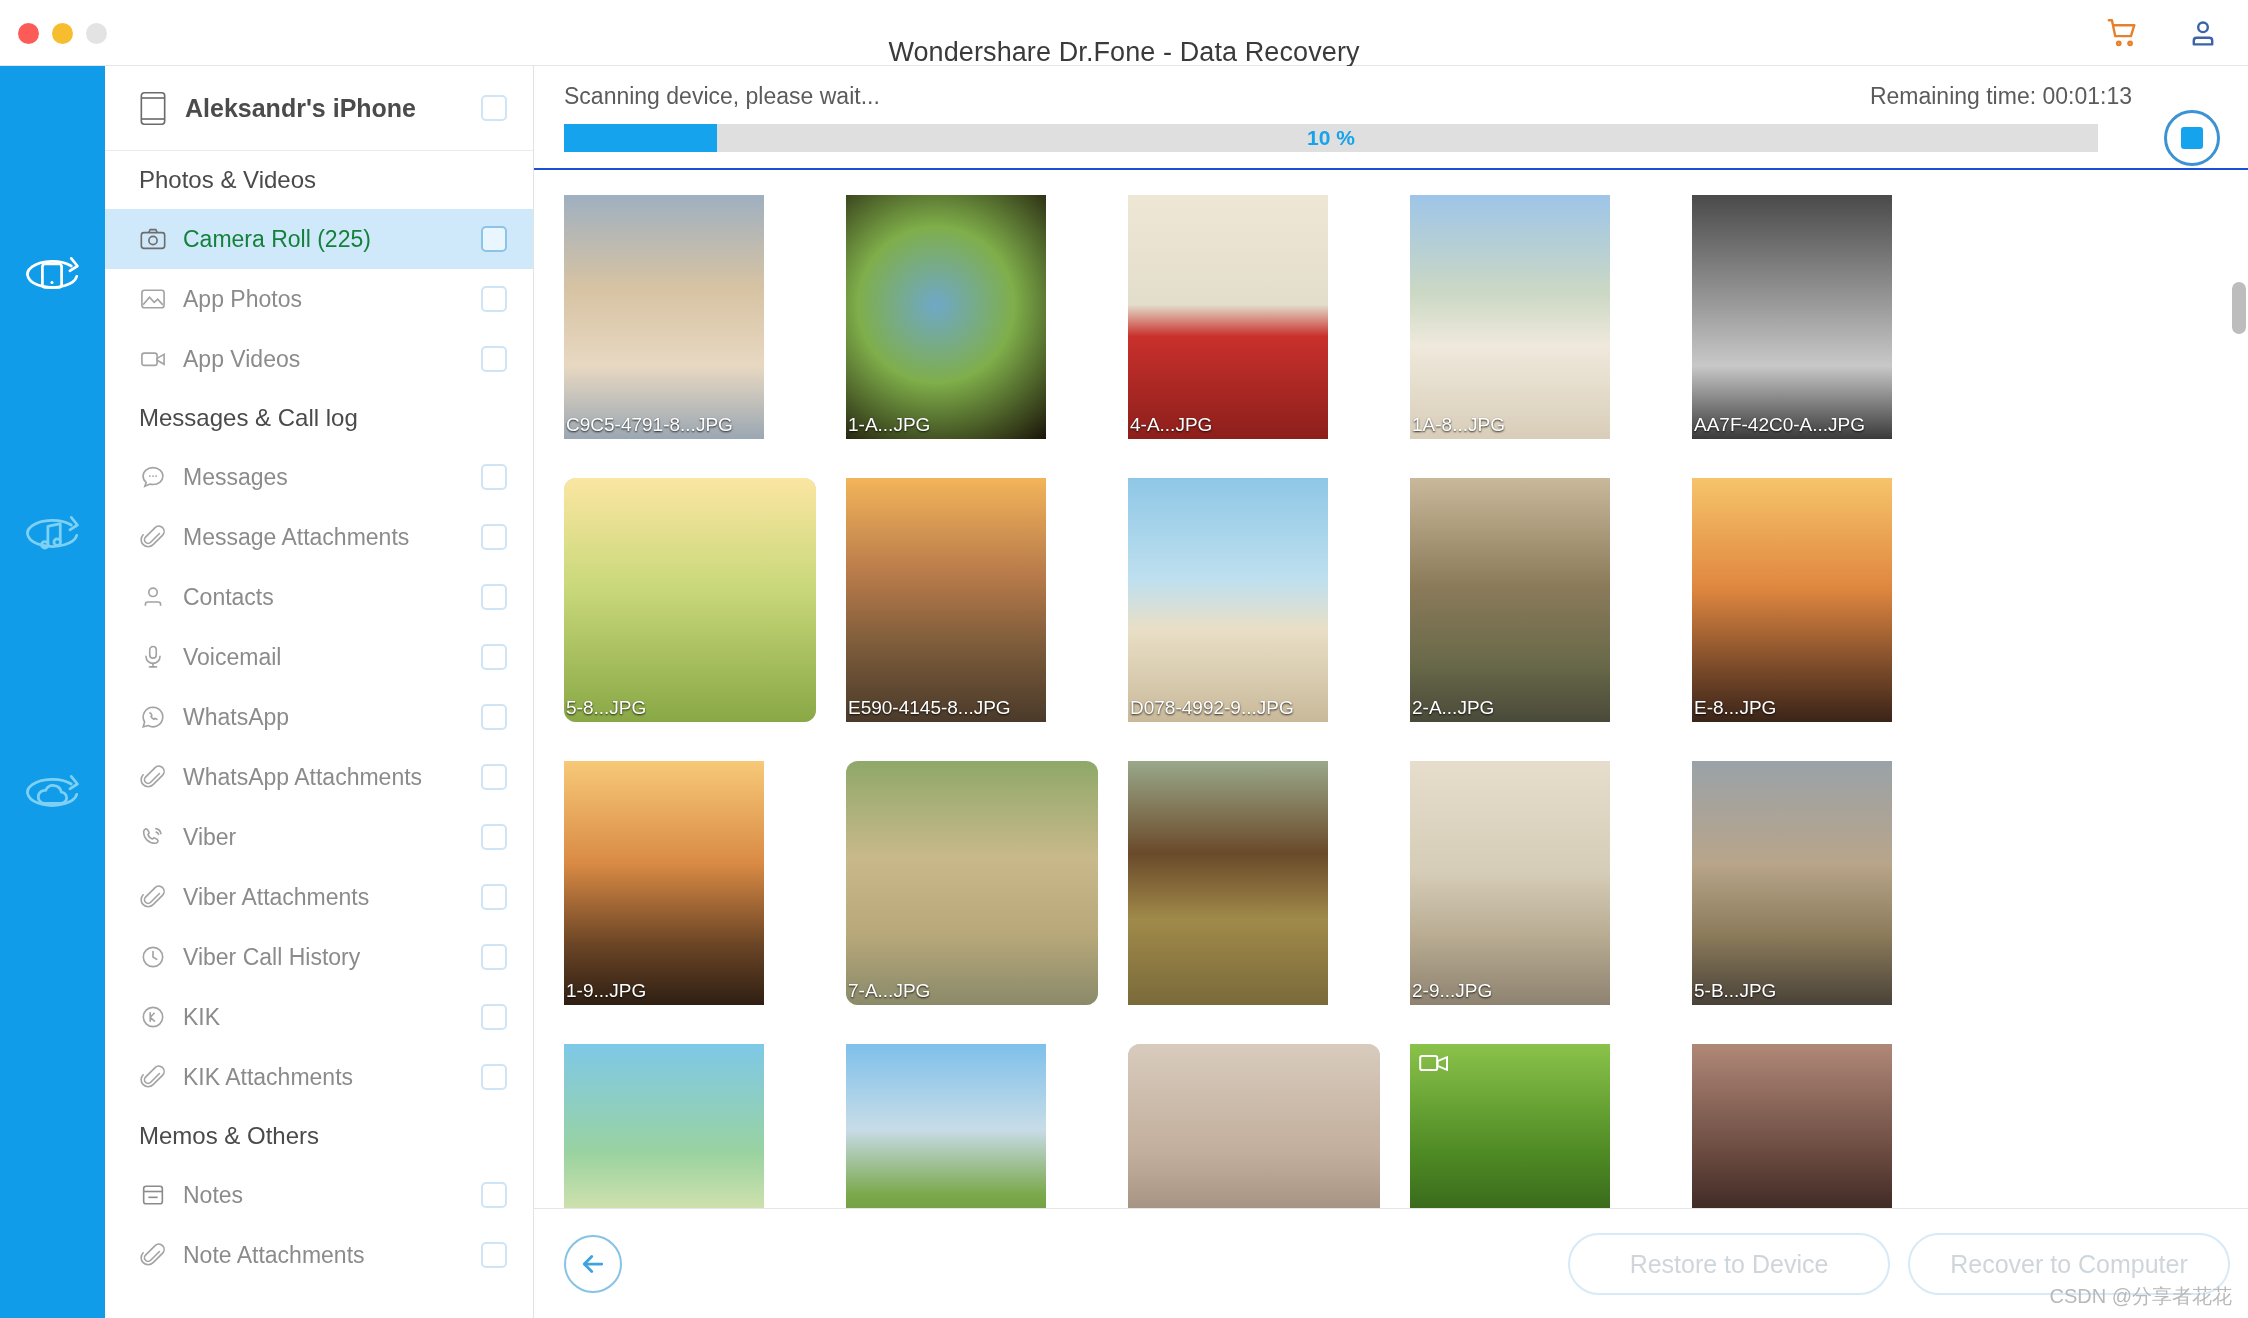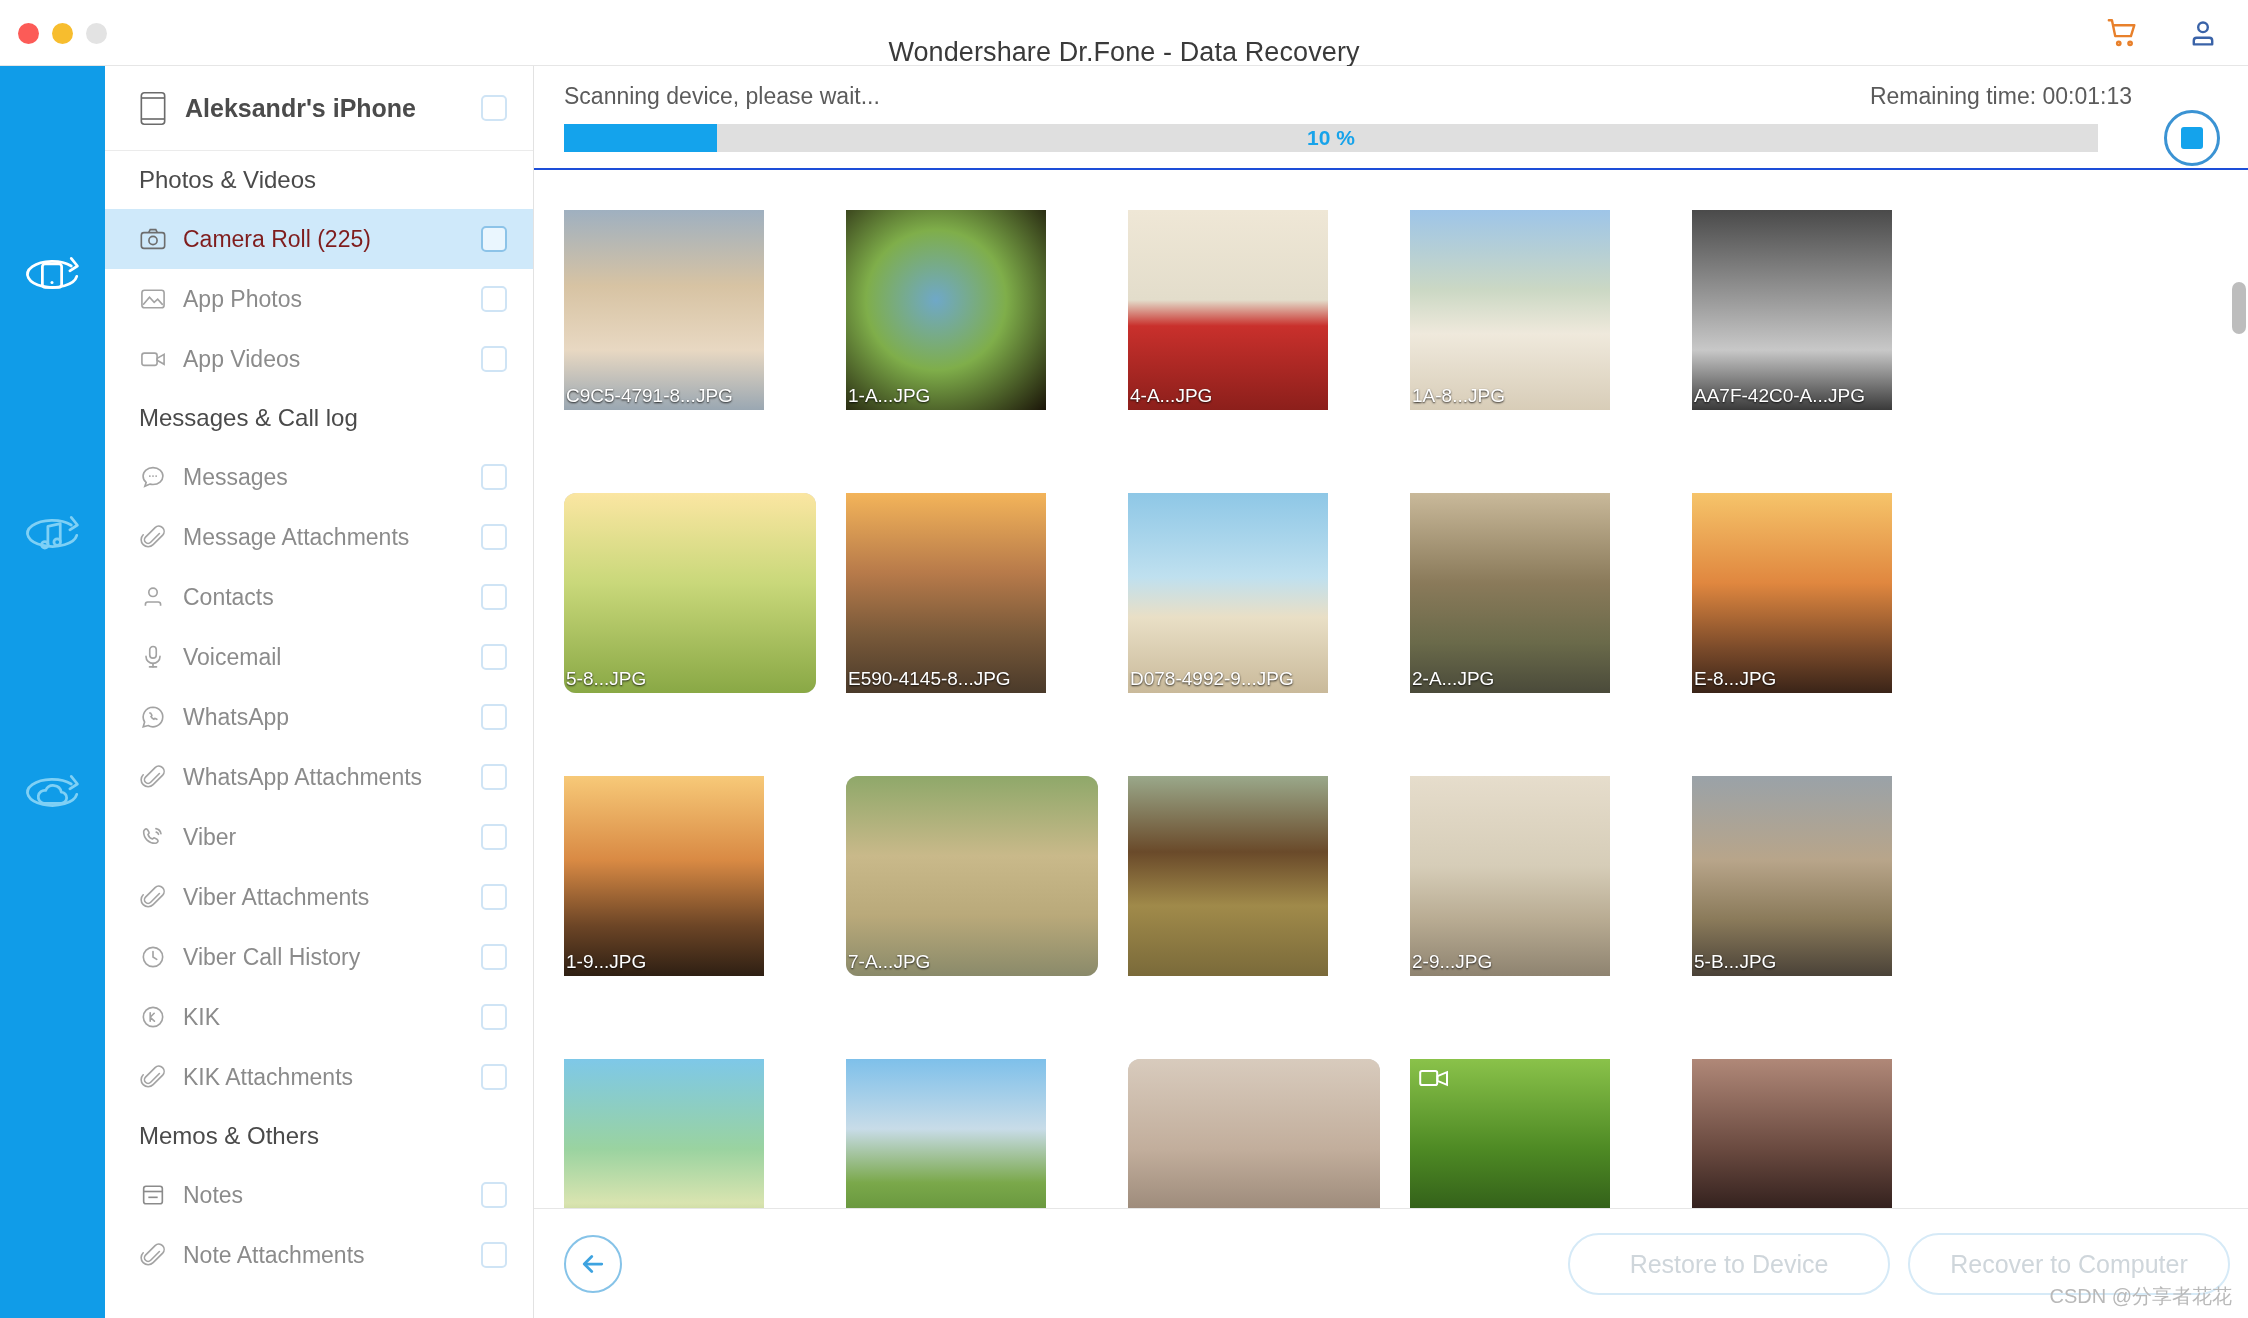--- a/index.html
+++ b/index.html
@@ -89,21 +89,21 @@
     padding: 0 26px 0 34px;
   }
   .nav-item .nicon {
     width: 28px; height: 28px; margin-right: 16px;
     flex: 0 0 28px;
   }
   .nav-item .nlabel {
     flex: 1; font-size: 23px; color: #8b8b8b;
   }
   .nav-item.active { background: #cfe9fa; }
-  .nav-item.active .nlabel { color: #7f1d1d; }
+  .nav-item.active .nlabel { color: #15803d; }
 
   .cb {
     width: 26px; height: 26px;
     border: 2px solid #cfe4f5; border-radius: 5px;
     background: #ffffff;
     flex: 0 0 26px;
   }
   .nav-item.active .cb { border-color: #8cc3e8; background: #eaf6fe; }
 
   
@@ -167,22 +167,22 @@
     display: flex; flex-wrap: wrap;
     gap: 0;
   }
   .cell {
     width: 282px; height: 283px;
     position: relative;
     padding: 0 14px 0 0;
   }
   .thumb {
     position: relative;
-    width: 200px; height: 200px;
-    margin-top: 40px;
+    width: 200px; height: 244px;
+    margin-top: 25px;
     overflow: hidden;
     background: #ccc;
   }
   .thumb.wide { width: 252px; border-radius: 12px; }
   .thumb .img { position: absolute; inset: 0; }
   .fname {
     position: absolute; left: 2px; bottom: 3px;
     font-size: 19px; color: #ffffff;
     text-shadow: 0 1px 2px rgba(0,0,0,.85);
     white-space: nowrap;

